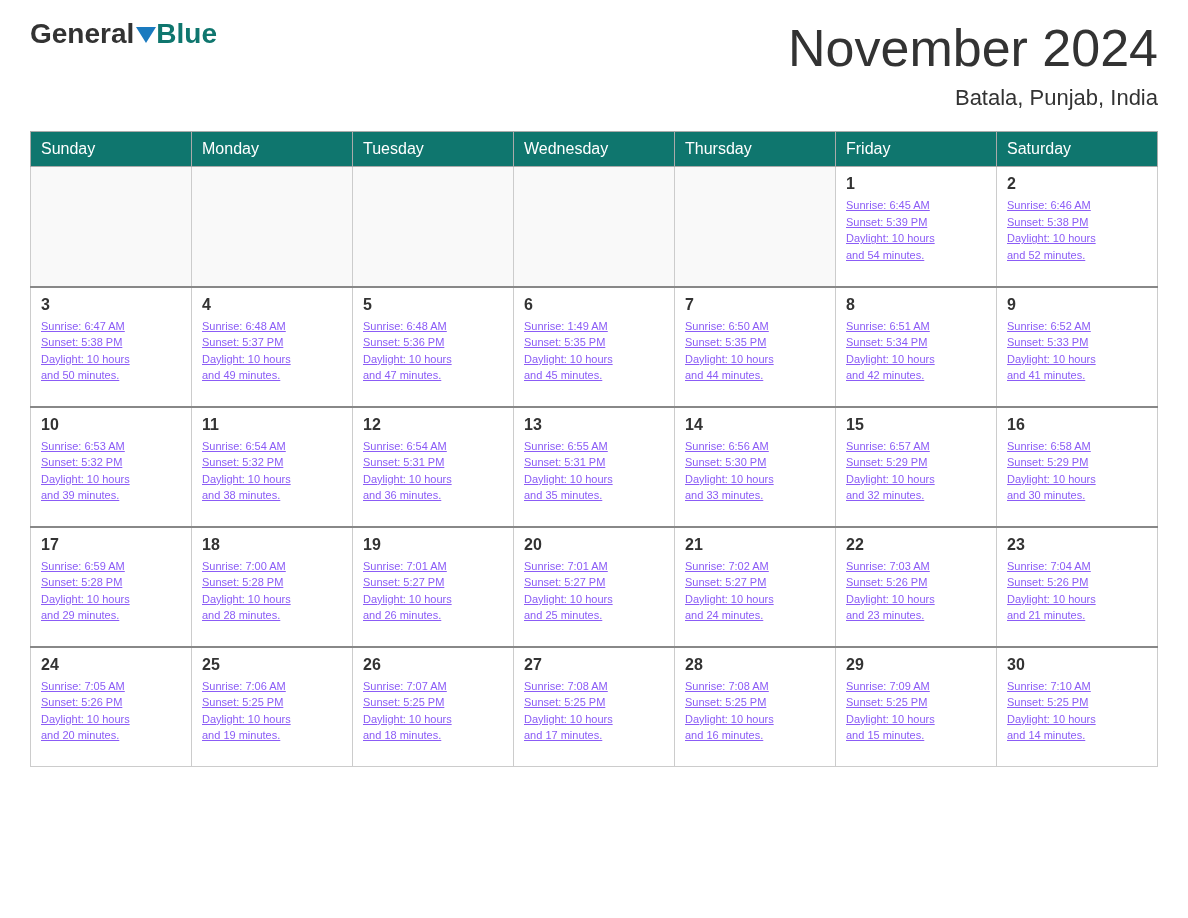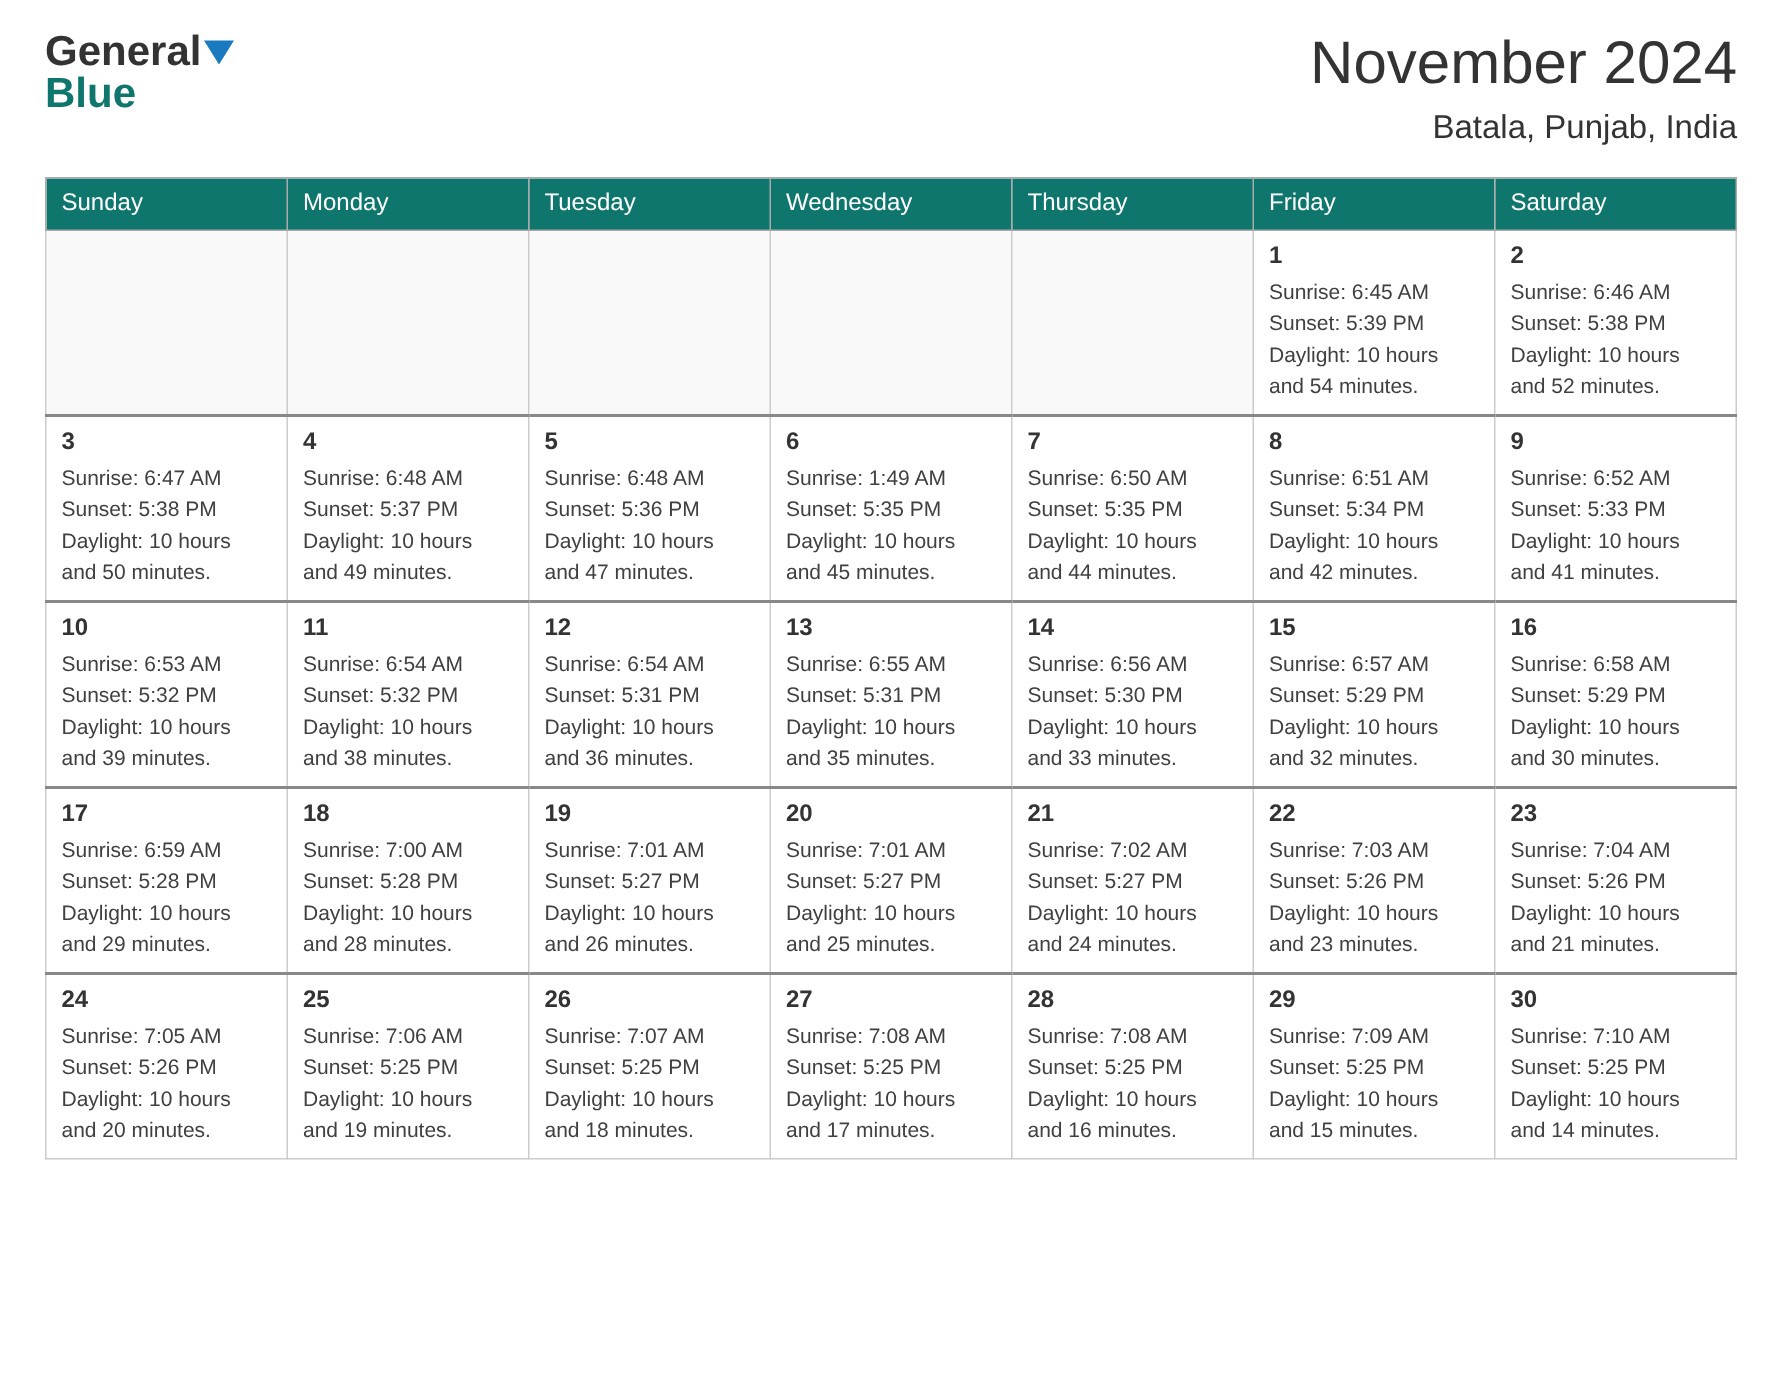--- a/index.html
+++ b/index.html
@@ -14,21 +14,20 @@
 
     .header-area {
       display: flex;
       justify-content: space-between;
       align-items: flex-start;
       margin-bottom: 20px;
     }
 
     .logo {
       display: flex;
-      flex-direction: column;
       align-items: flex-start;
       text-align: center;
     }
 
     .logo-text-general {
       font-size: 28px;
       font-weight: bold;
       color: #333;
       line-height: 1;
     }
@@ -51,21 +50,21 @@
       vertical-align: middle;
       position: relative;
       top: -4px;
     }
 
     .title-area {
       text-align: right;
     }
 
     .month-title {
-      font-size: 40px;
+      font-size: 52px;
       font-weight: normal;
       color: #333;
       line-height: 1.1;
     }
 
     .location-title {
       font-size: 22px;
       color: #333;
       margin-top: 8px;
     }
@@ -97,23 +96,24 @@
 
     .day-number {
       font-size: 16px;
       font-weight: bold;
       color: #333;
       display: block;
       margin-bottom: 4px;
     }
 
     .day-info {
-      font-size: 14px;
-      color: #404040;
+      font-size: 11px;
+      color: #8b5cf6;
       line-height: 1.5;
+      text-decoration: underline;
     }
 
     .empty-cell {
       background: #f9f9f9;
     }
 
     .row-divider td {
       border-top: 2px solid #888;
     }
   </style>

